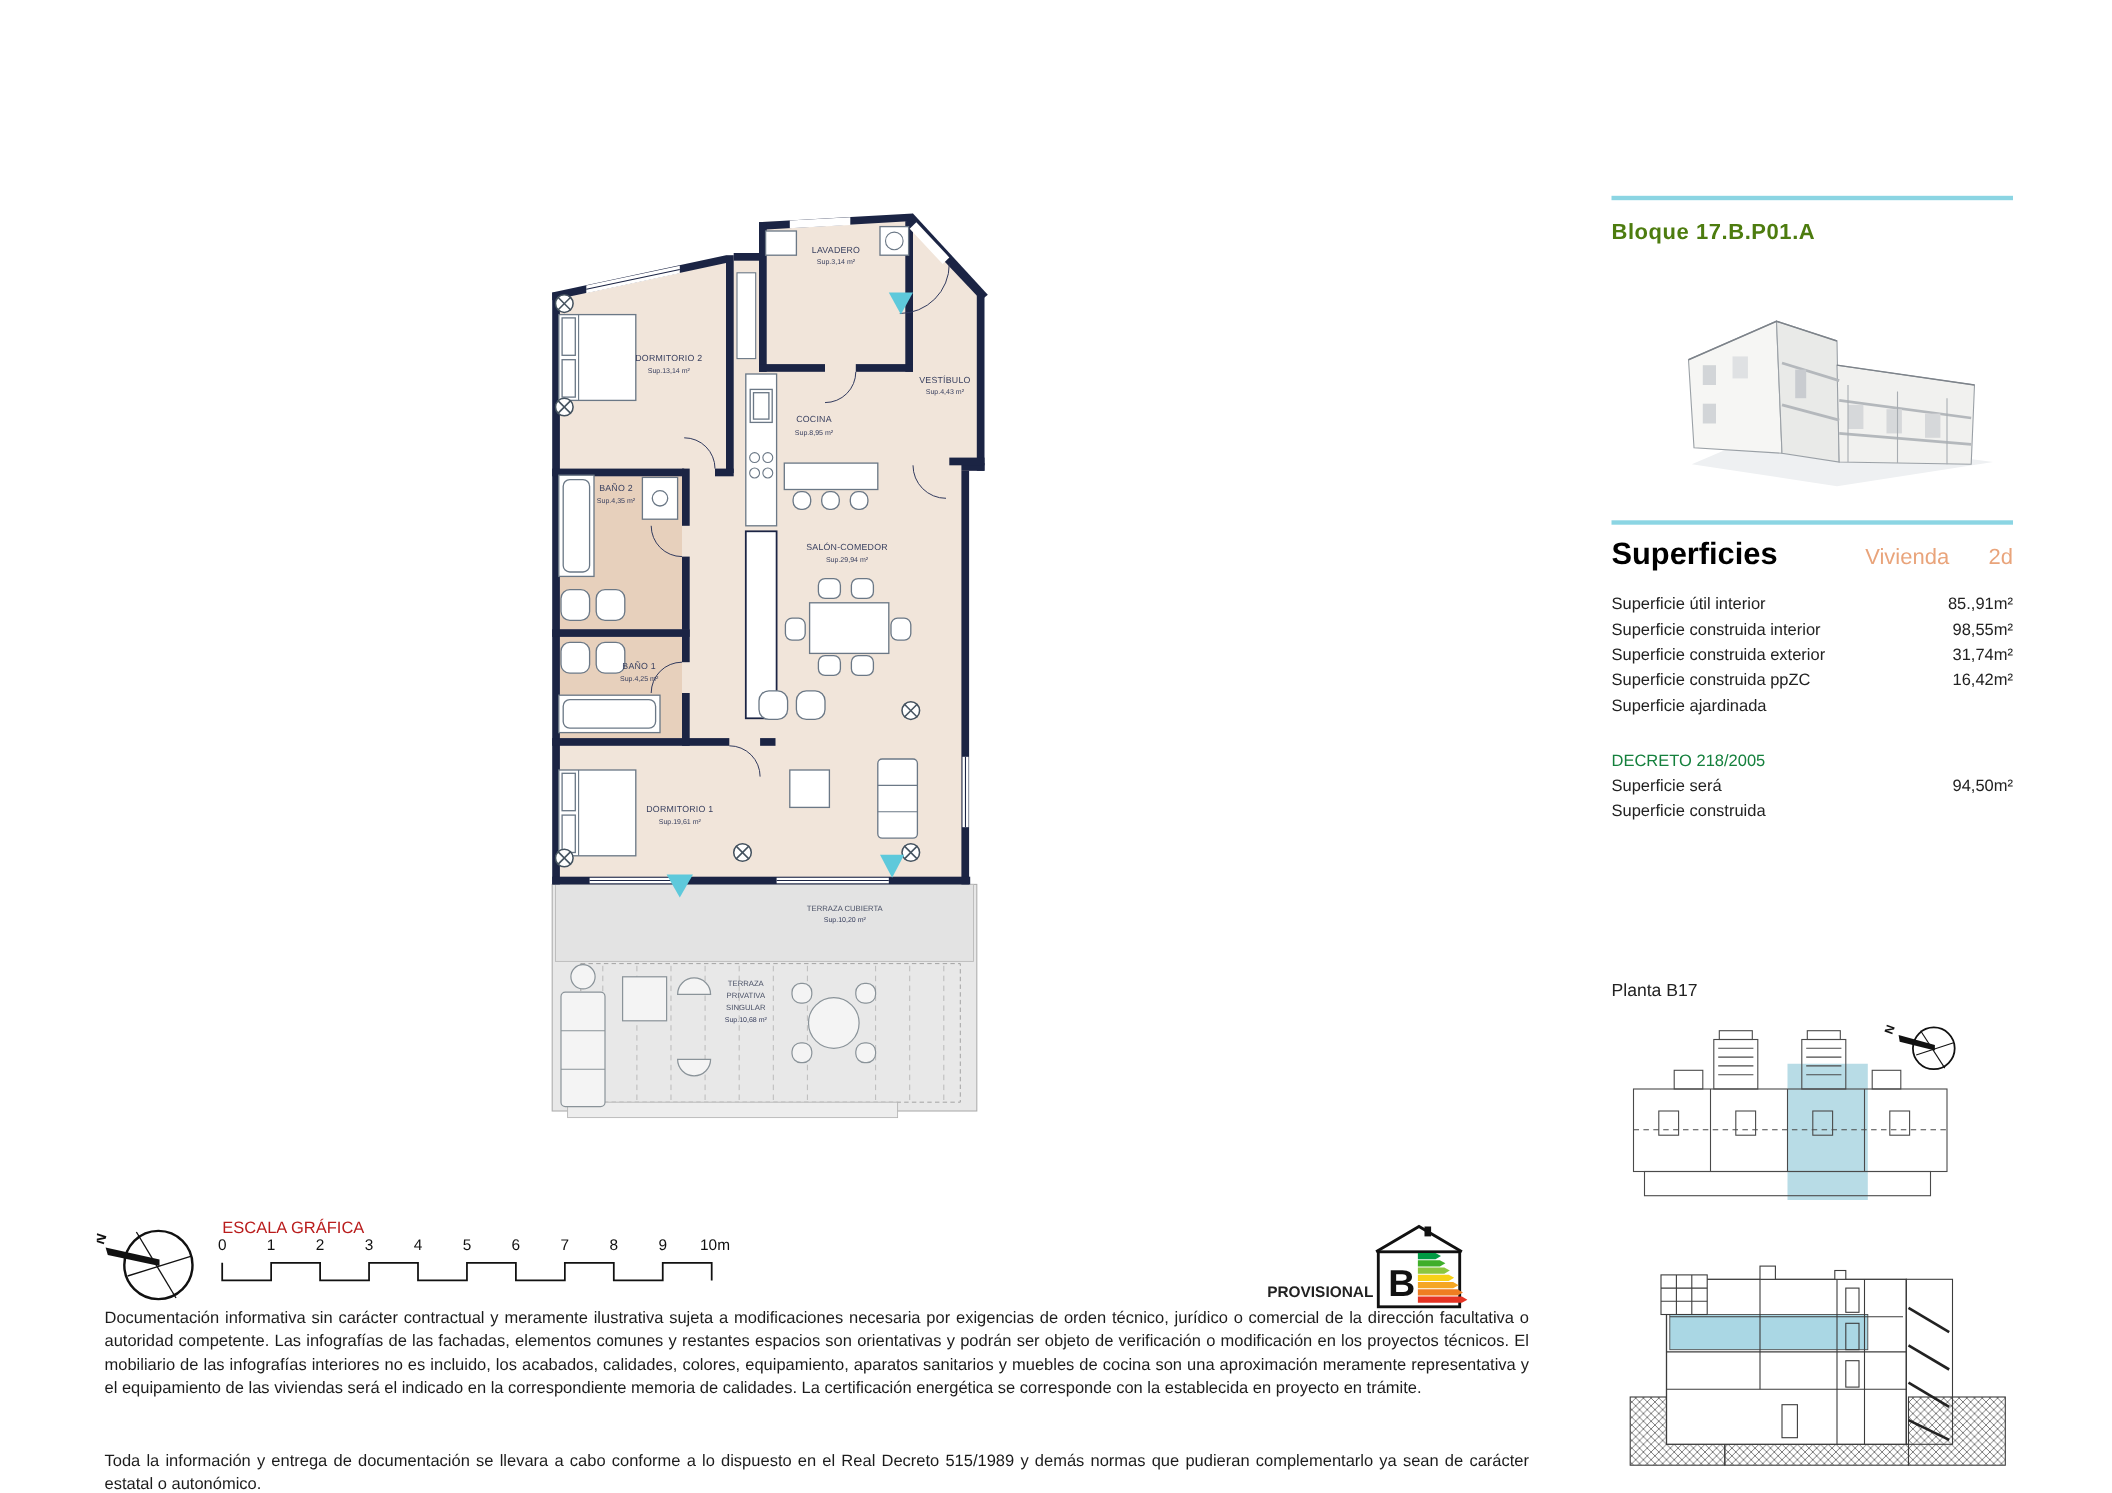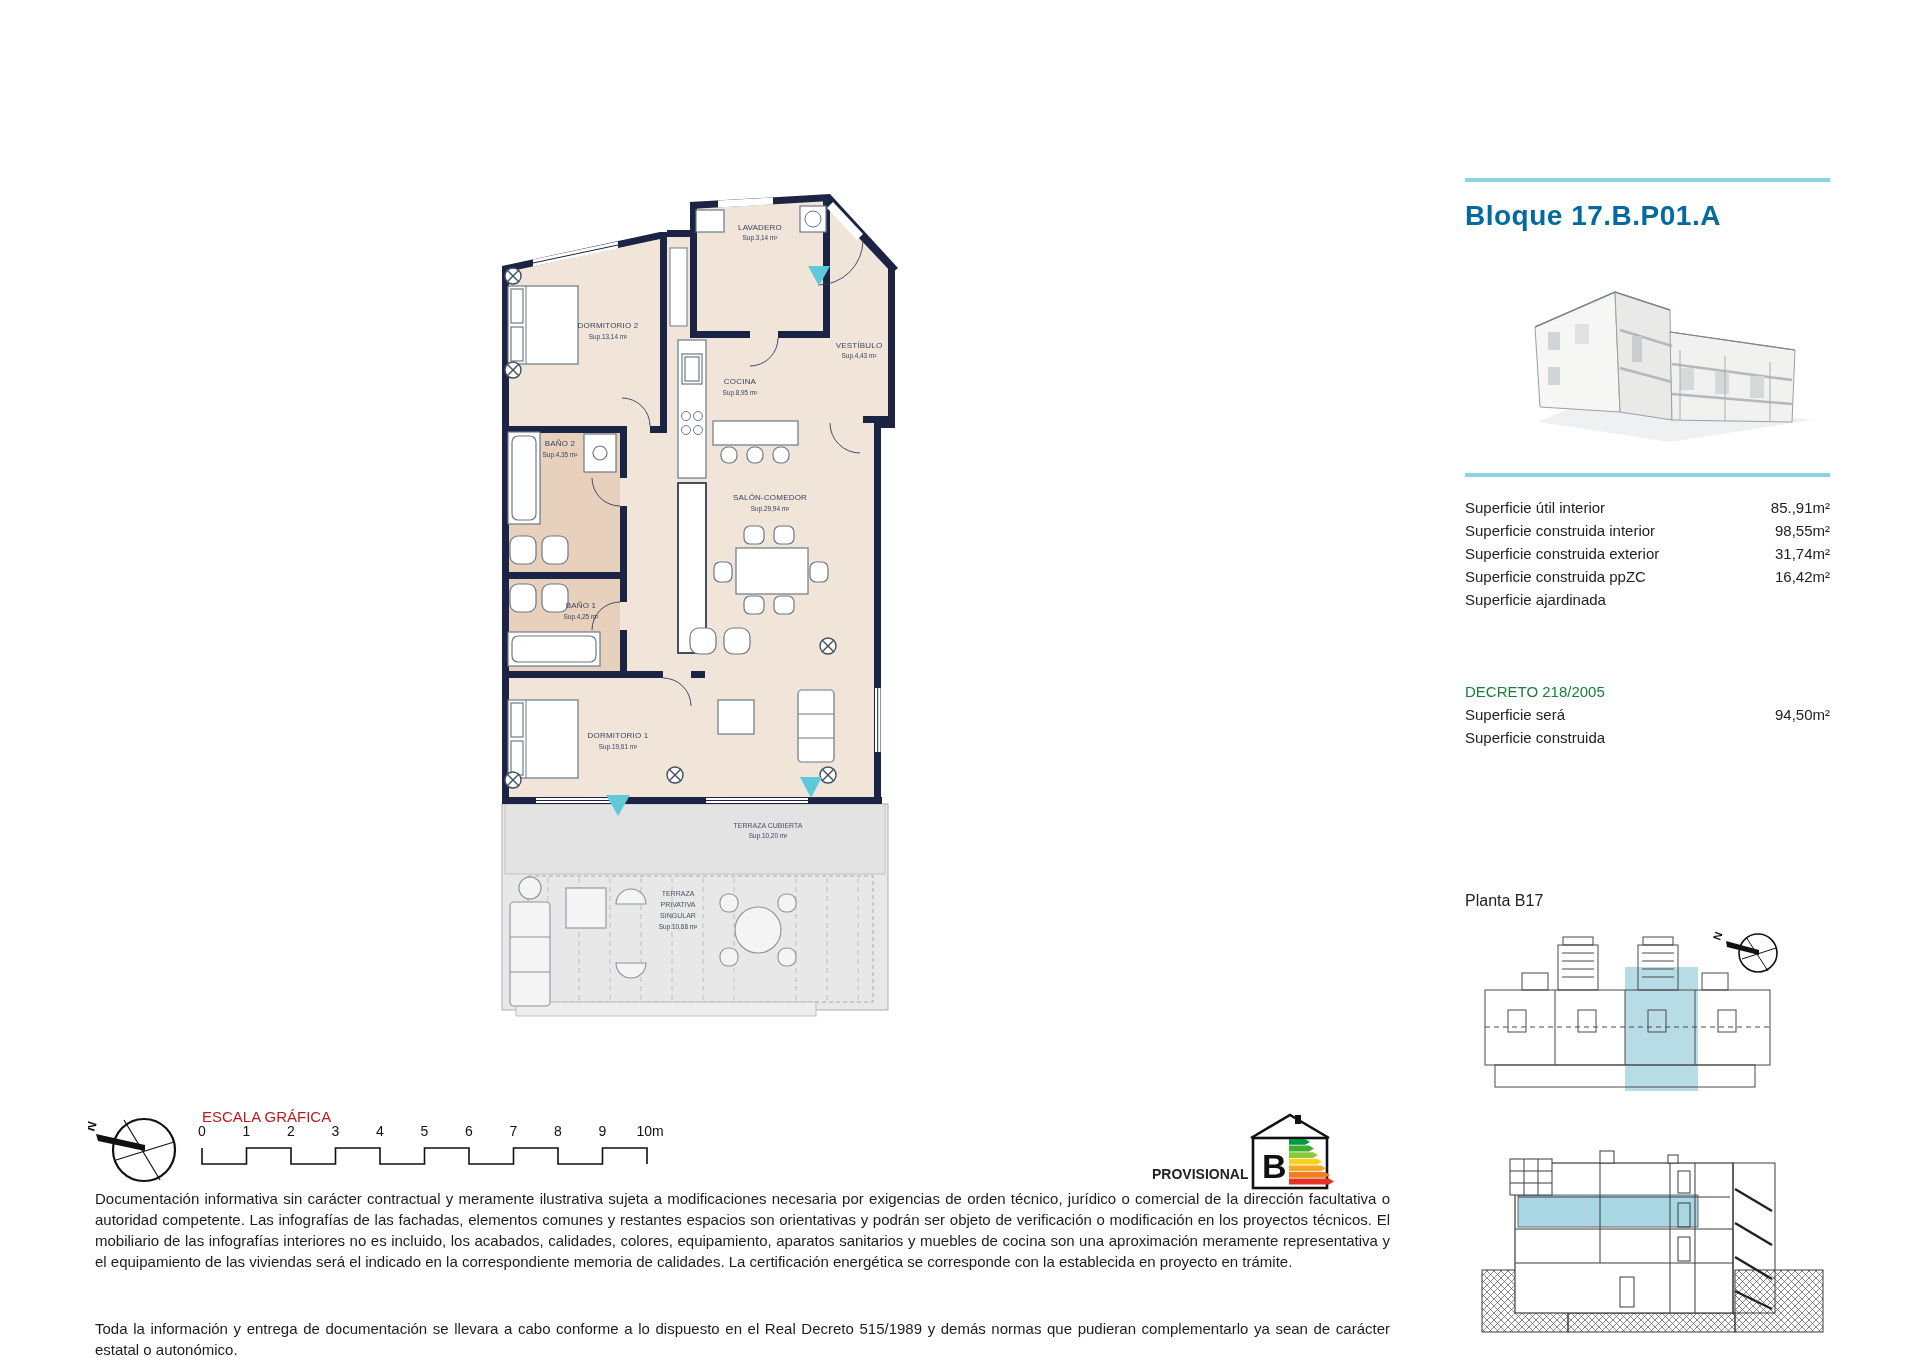--- a/index.html
+++ b/index.html
@@ -1,20 +1,20 @@
 <!DOCTYPE html>
 <html><head>
 <meta charset="utf-8">
 <style>
   html,body{margin:0;padding:0;background:#fff;}
   #sheet{position:relative;width:1920px;height:1357px;background:#fff;overflow:hidden;
          font-family:"Liberation Sans",sans-serif;color:#1a1a1a;margin-top:20px;}
   .abs{position:absolute;}
   .cyan-rule{height:4px;background:#8bd5e3;}
-  .block-title{font-size:28px;font-weight:bold;color:#0369a1;letter-spacing:.5px;}
+  .block-title{font-size:20px;font-weight:bold;color:#4d7c0f;letter-spacing:.5px;}
   .sup-title{font-size:28px;font-weight:bold;color:#000;}
   .viv{font-size:20px;color:#e9a47b;}
   .srow{display:flex;justify-content:space-between;font-size:15px;color:#222;height:23px;line-height:23px;}
   .dec-title{font-size:15px;color:#15803d;height:23px;line-height:23px;}
   .small-cap{font-size:16px;color:#222;}
   .legal{font-size:15px;line-height:21px;color:#1c1c1c;text-align:justify;}
   .prov{font-size:14px;color:#222;font-weight:bold;}
   svg text{font-family:"Liberation Sans",sans-serif;}
   .pl{font-size:8px;fill:#3a4160;text-anchor:middle;letter-spacing:.2px;}
   .pa{font-size:6.4px;fill:#3a4160;text-anchor:middle;}
@@ -275,20 +275,25 @@
     <line x1="160" y1="78" x2="160" y2="148" stroke="#a8adb2" stroke-width="1"></line>
     <line x1="205" y1="84" x2="205" y2="149" stroke="#a8adb2" stroke-width="1"></line>
     <line x1="250" y1="90" x2="250" y2="150" stroke="#a8adb2" stroke-width="1"></line>
     <polyline points="15,55 95,20 150,38" fill="none" stroke="#7d838a" stroke-width="1.4"></polyline>
     <polyline points="150,60 275,78" fill="none" stroke="#7d838a" stroke-width="1.2"></polyline>
   </svg>
 
   <div class="abs cyan-rule" style="left:1465px;top:453px;width:365px;"></div>
 
   <div class="abs" style="left:1465px;top:468px;width:365px;">
+    <div style="position:relative;height:42px;">
+      <span class="sup-title">Superficies</span>
+      <span class="viv" style="position:absolute;right:58px;top:8px;">Vivienda</span>
+      <span class="viv" style="position:absolute;right:0;top:8px;">2d</span>
+    </div>
     <div style="height:8px;"></div>
     <div class="srow">
       <span>Superficie útil interior</span>
         <span>85.,91m²</span>
       </div>
     <div class="srow">
       <span>Superficie construida interior</span>
         <span>98,55m²</span>
       </div>
     <div class="srow">

